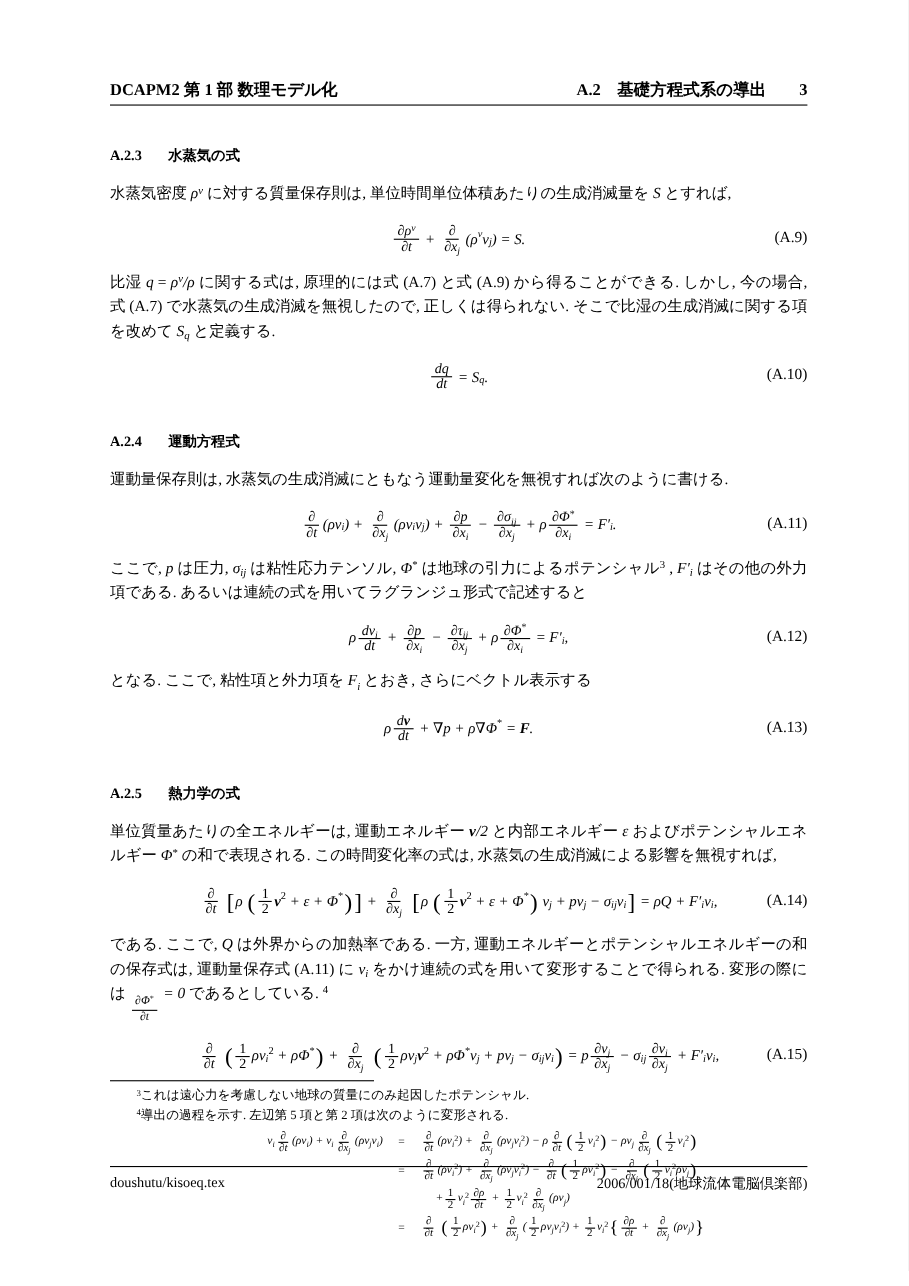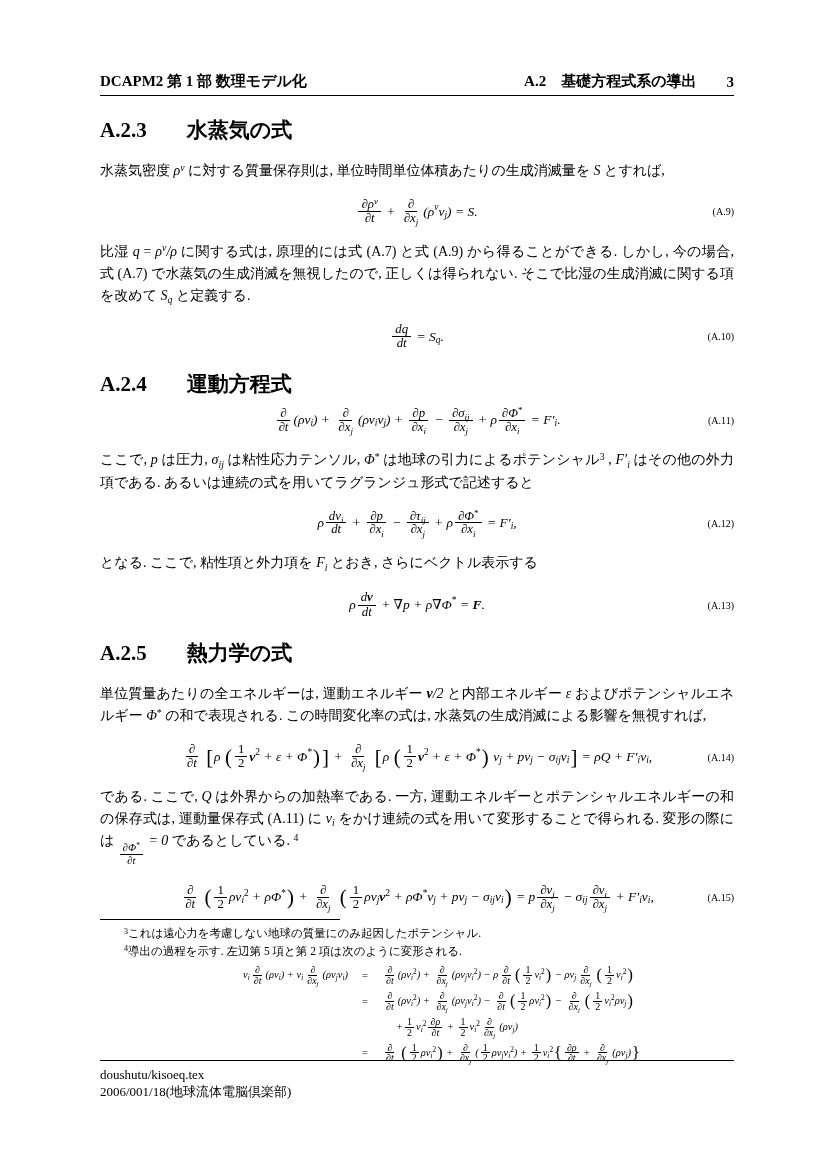--- a/index.html
+++ b/index.html
@@ -16,23 +16,23 @@
   
   .header{
     display:flex;justify-content:space-between;align-items:baseline;
     border-bottom:1.4px solid #000;
     padding-bottom:4px;
     font-weight:bold;font-size:15px;
   }
   .h-right{display:flex;gap:30px;align-items:flex-end;}
   
   .sec-head{
-    display:flex;gap:40px;align-items:baseline;
-    font-weight:bold;font-size:21px;
-    margin:20px 0 8px 0;
+    display:flex;gap:24px;align-items:baseline;
+    font-weight:bold;font-size:13px;
+    margin:36px 0 8px 0;
   }
   
   .para{
     font-size:14px;line-height:1.58;
     text-align:justify;
     margin:16px 0;
   }
   .para .mfrac{font-size:0.8em;vertical-align:-0.55em;}
   
   .mt{font-style:italic;}
@@ -59,21 +59,21 @@
   .equation{
     position:relative;
     display:flex;justify-content:center;align-items:center;
     margin:9px 0;
     font-size:13.5px;
   }
   .eq-body{display:inline-flex;align-items:center;flex-wrap:nowrap;}
   .eq-body .mt,.eq-body .mr{white-space:pre;line-height:1;}
   .eq-label{
     position:absolute;right:0;top:50%;transform:translateY(-50%);
-    font-style:normal;font-size:10px;
+    font-style:normal;font-size:14px;
   }
   .mdel{
     font-size:1.55em;line-height:0;font-style:normal;
     padding:0 1px;vertical-align:middle;
   }
   
   .fn-rule{width:240px;border-top:1px solid #000;margin:8px 0 5px 0;}
   .footnote{font-size:11.5px;line-height:1.45;margin:1px 16px;padding-left:8px;}
   
   .deriv{font-size:10.5px;margin-top:4px;}
@@ -83,21 +83,20 @@
   .d-rhs{display:inline-flex;align-items:center;}
   .deriv .mt,.deriv .mr{white-space:pre;line-height:1;}
   .deriv .mnum,.deriv .mden{line-height:1.1;padding:0 2px;}
   
   .footer{
     position:absolute;left:100px;right:92px;top:1060px;
     border-top:1px solid #000;
     padding-top:6px;
     display:flex;justify-content:space-between;
     font-size:13px;
-    flex-direction:column;
   }
 </style>
 </head>
 <body>
 
 <div class="page">
 
   <div class="header">
     <span>DCAPM2 第 1 部 数理モデル化</span>
     <span class="h-right">
@@ -146,20 +145,21 @@
         <span class="mt">.</span>
       </span>
     <span class="eq-label">(A.10)</span>
   </div>
 
   <div class="sec-head">
     <span>A.2.4</span>
     <span>運動方程式</span>
   </div>
 
+  <p class="para"><span class="mr">運動量保存則は, 水蒸気の生成消滅にともなう運動量変化を無視すれば次のように書ける.</span></p>
 
   <div class="equation">
     <span class="eq-body">
         <span class="mfrac">
           <span class="mnum"><span class="mt">∂</span></span>
           <span class="mden"><span class="mt">∂t</span></span>
         </span>
         <span class="mt">(ρv</span>
         <sub>i</sub>
         <span class="mt">) + </span>

